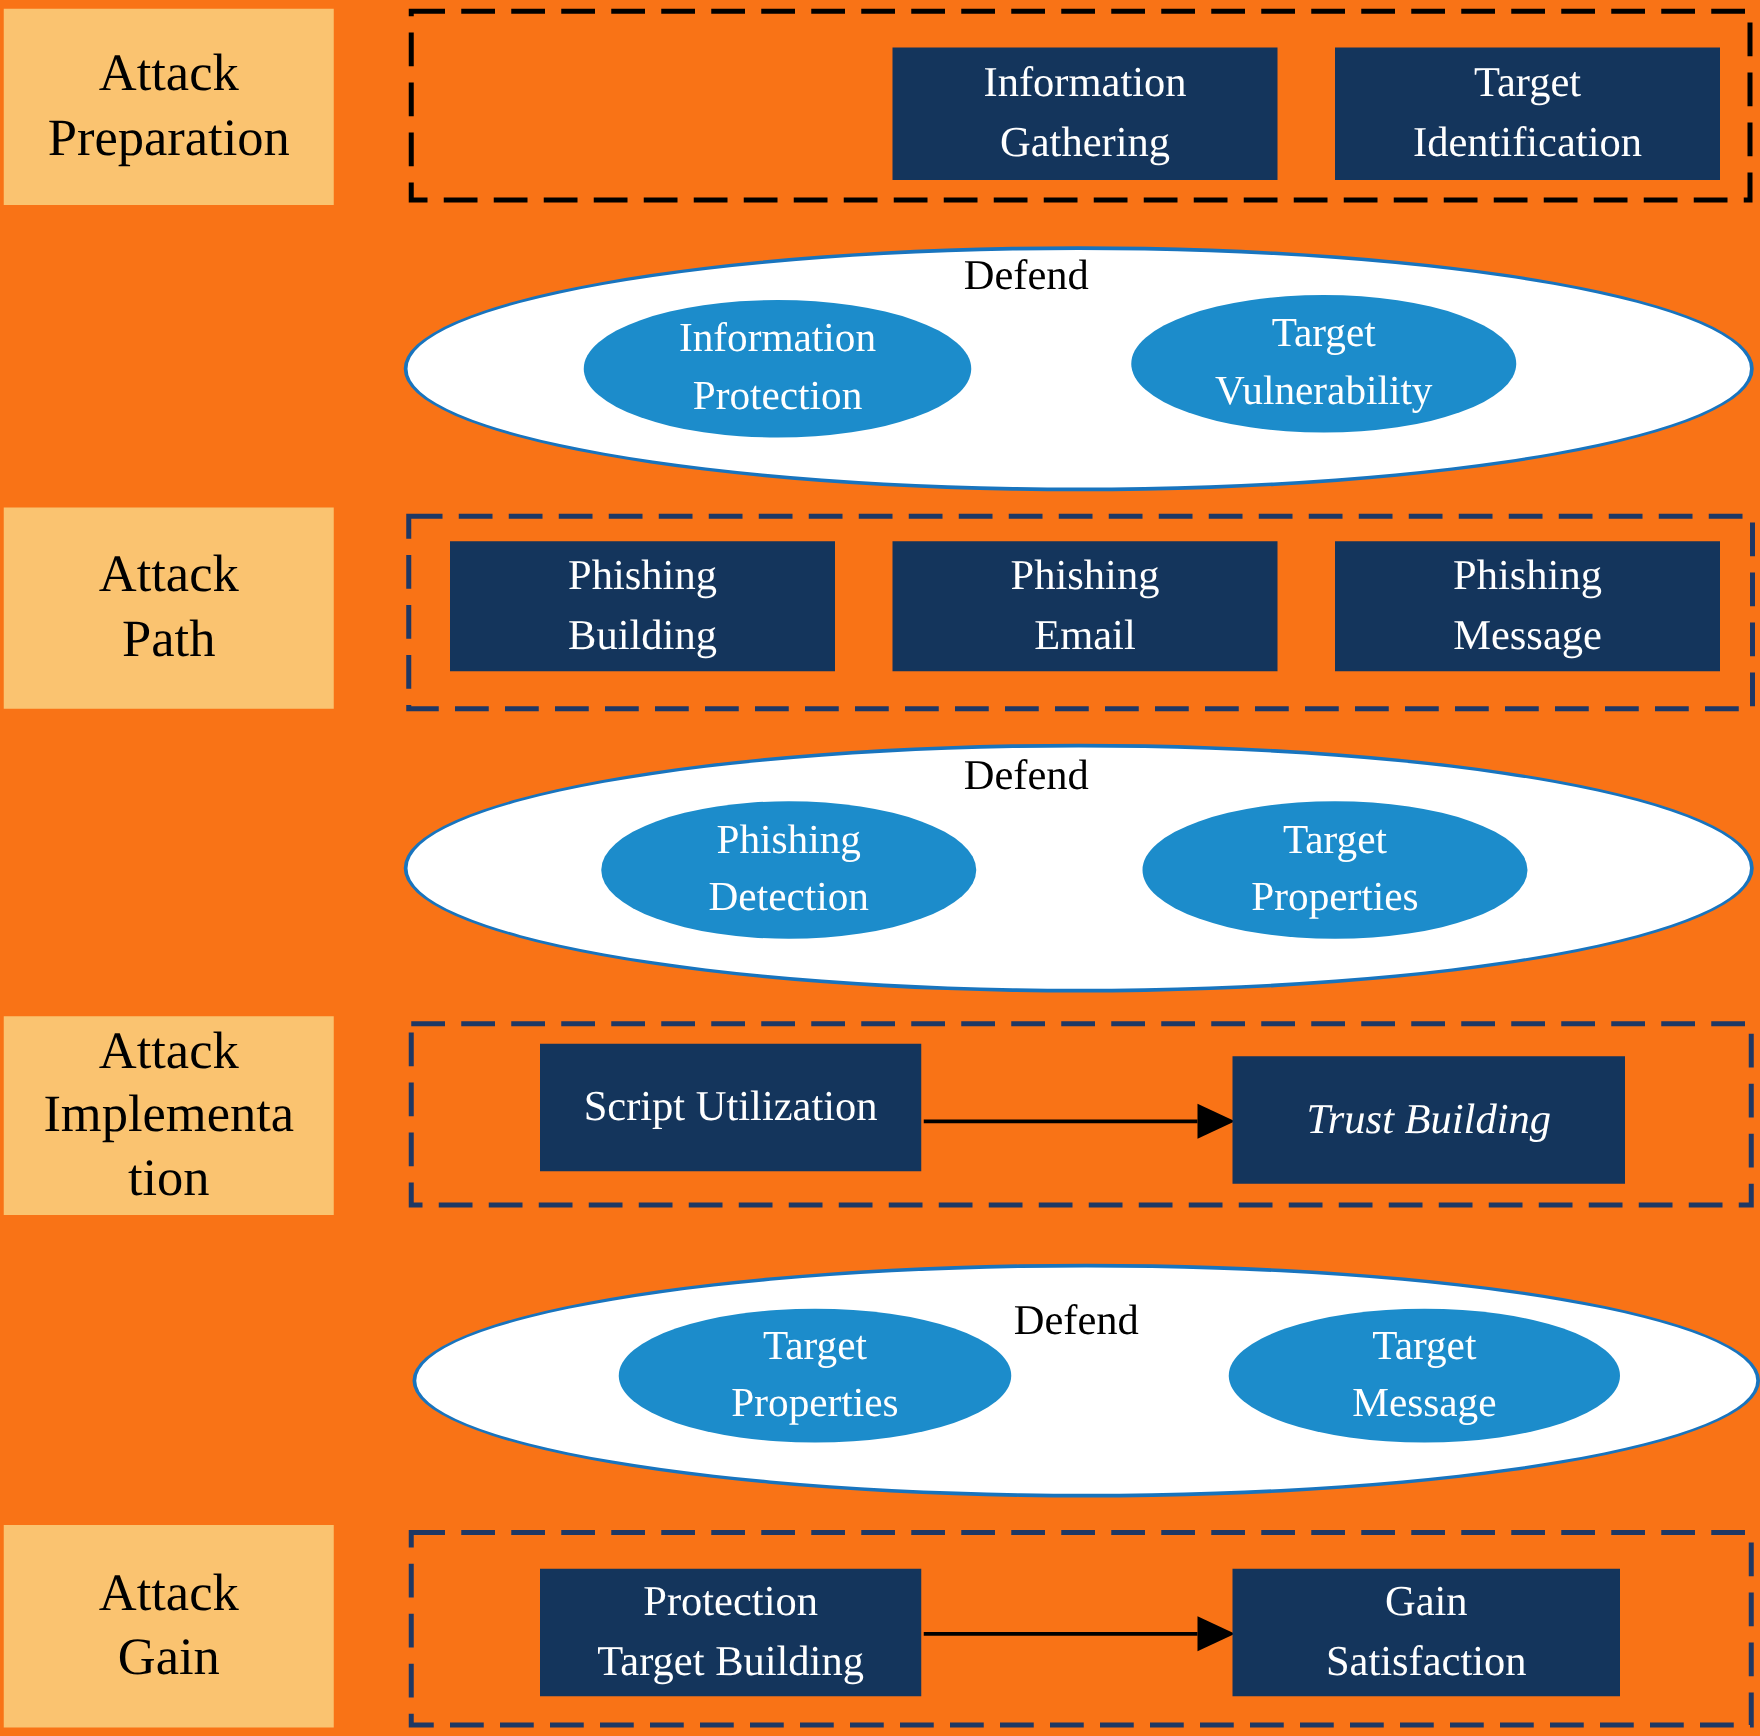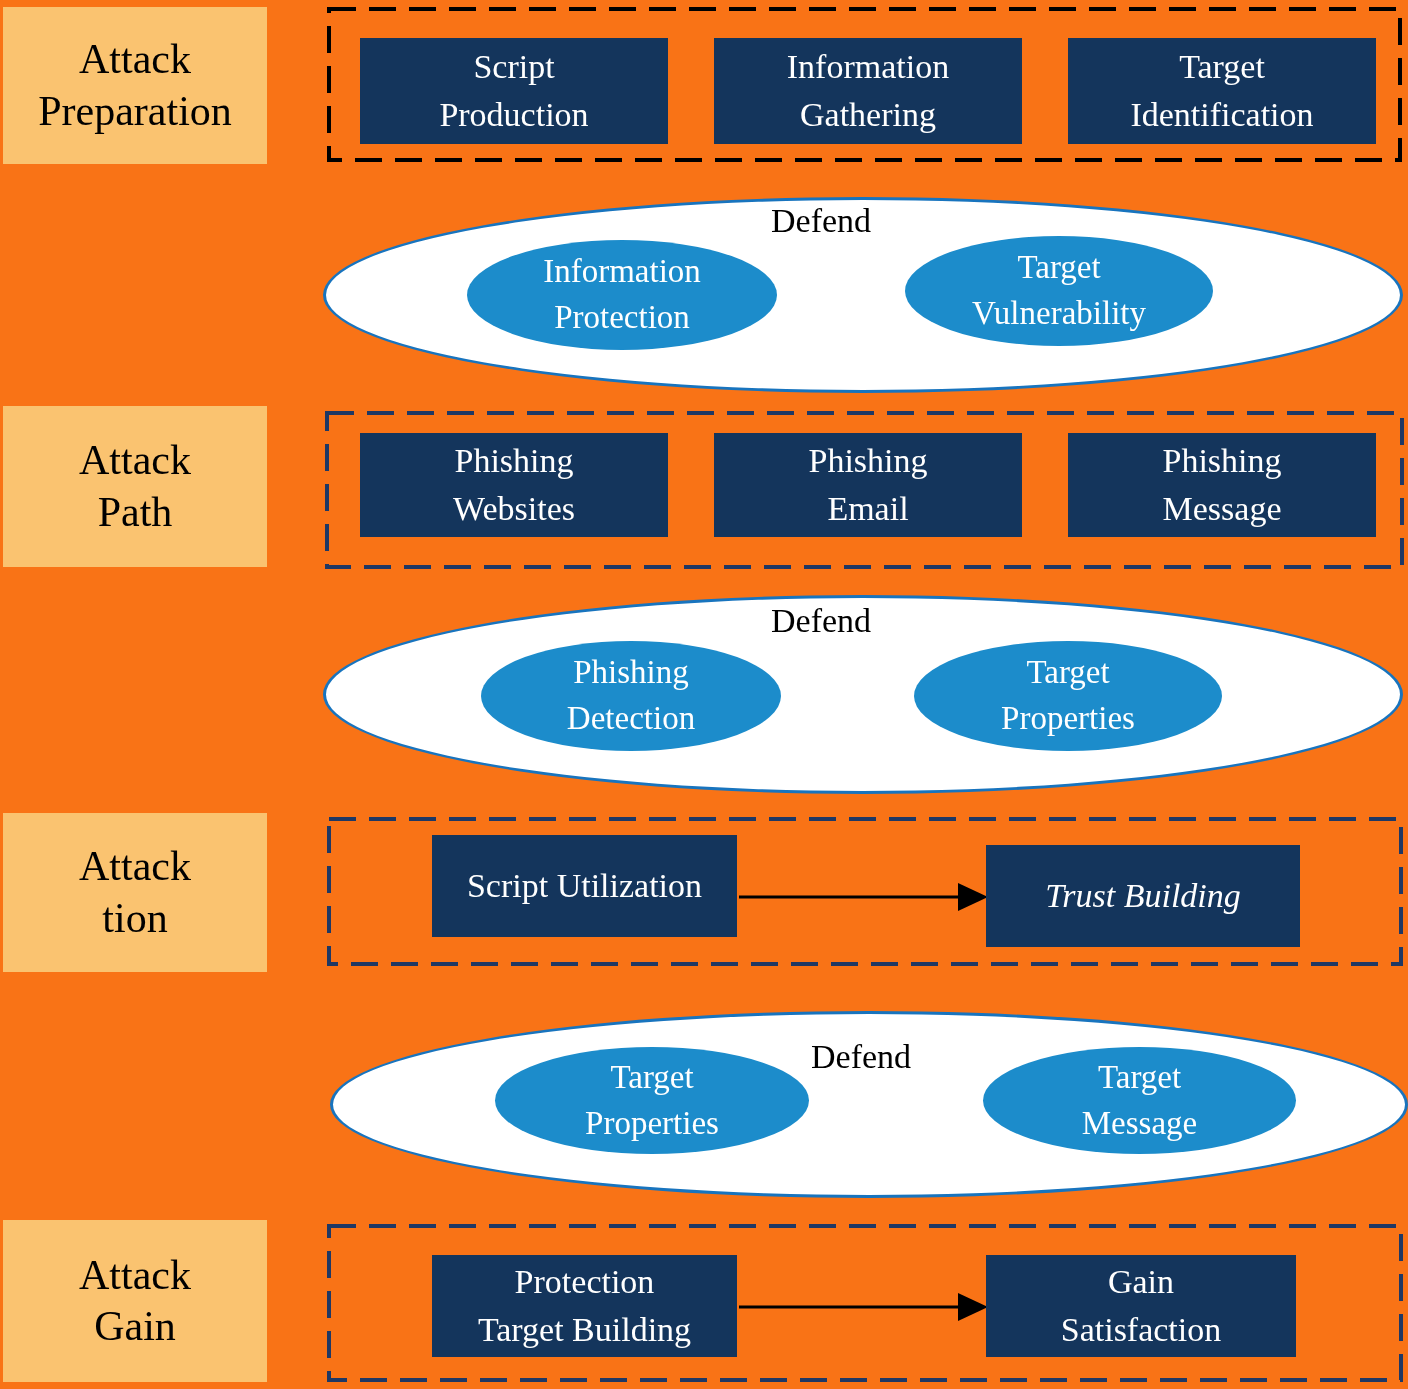--- a/index.html
+++ b/index.html
@@ -54,31 +54,28 @@
   <div class="stage" style="left:3px;top:7px;width:264px;height:157px;">
     <span class="ln">Attack</span>
     <span class="ln">Preparation</span>
   </div>
   <div class="stage" style="left:3px;top:406px;width:264px;height:161px;">
     <span class="ln">Attack</span>
     <span class="ln">Path</span>
   </div>
   <div class="stage" style="left:3px;top:813px;width:264px;height:159px;">
     <span class="ln">Attack</span>
+    <span class="ln">Implementa</span>
     <span class="ln">tion</span>
   </div>
   <div class="stage" style="left:3px;top:1220px;width:264px;height:162px;">
     <span class="ln">Attack</span>
     <span class="ln">Gain</span>
   </div>
 
-  <div class="abox" style="left:360px;top:38px;width:308px;height:106px;">
-    <span class="ln">Script</span>
-    <span class="ln">Production</span>
-  </div>
   <div class="abox" style="left:714px;top:38px;width:308px;height:106px;">
     <span class="ln">Information</span>
     <span class="ln">Gathering</span>
   </div>
   <div class="abox" style="left:1068px;top:38px;width:308px;height:106px;">
     <span class="ln">Target</span>
     <span class="ln">Identification</span>
   </div>
 
   <div class="band" style="left:323px;top:197px;width:1074px;height:190px;">
@@ -88,21 +85,21 @@
       <span class="ln">Protection</span>
     </div>
     <div class="dellipse" style="left:579px;top:36px;width:308px;height:110px;">
       <span class="ln">Target</span>
       <span class="ln">Vulnerability</span>
     </div>
   </div>
 
   <div class="abox" style="left:360px;top:433px;width:308px;height:104px;">
     <span class="ln">Phishing</span>
-    <span class="ln">Websites</span>
+    <span class="ln">Building</span>
   </div>
   <div class="abox" style="left:714px;top:433px;width:308px;height:104px;">
     <span class="ln">Phishing</span>
     <span class="ln">Email</span>
   </div>
   <div class="abox" style="left:1068px;top:433px;width:308px;height:104px;">
     <span class="ln">Phishing</span>
     <span class="ln">Message</span>
   </div>
 

